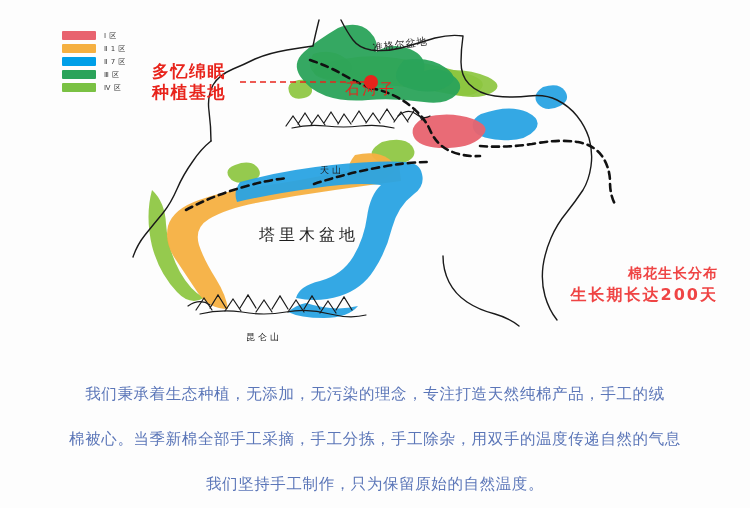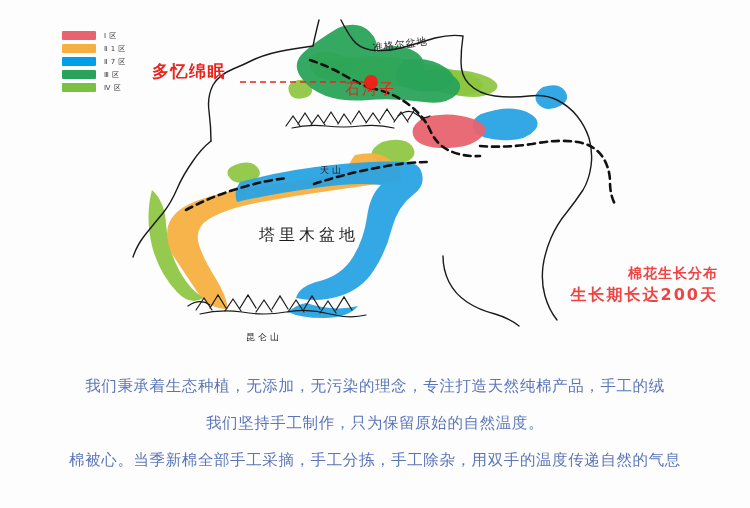--- a/index.html
+++ b/index.html
@@ -55,21 +55,21 @@
   .caption-l1{font-size:14px;letter-spacing:1px;line-height:22px;}
   .caption-l2{font-size:16px;letter-spacing:2px;line-height:22px;}
 
   
   .blurb{
     position:absolute;left:0;top:368px;width:750px;
     text-align:center;color:#5b76b8;
     font-size:15.5px;line-height:37px;letter-spacing:.6px;
     font-family:"DejaVu Sans","Liberation Sans",sans-serif;
   }
-  .blurb p{margin:0;}
+  .blurb p{margin:8px;}
 </style>
 </head>
 <body>
 
 <div id="page">
 
   <div class="map-area">
     <svg class="map-svg" width="750" height="352" viewBox="0 0 750 352">
 
       <g>
@@ -152,33 +152,34 @@
         <span class="legend-label">Ⅲ 区</span>
       </div>
       <div class="legend-row">
         <span class="legend-swatch" style="background:#7ac143"></span>
         <span class="legend-label">Ⅳ 区</span>
       </div>
     </div>
 
     <div class="brand-callout">
       <span>多忆绵眠</span>
+      <span class="brand-line2">种植基地</span>
     </div>
 
     <div class="map-label lbl-junggar">准格尔盆地</div>
     <div class="map-label lbl-shihezi">石河子</div>
     <div class="map-label lbl-tianshan">天山</div>
     <div class="map-label lbl-tarim">塔里木盆地</div>
     <div class="map-label lbl-kunlun">昆仑山</div>
 
     <div class="caption">
       <div class="caption-l1">棉花生长分布</div>
       <div class="caption-l2">生长期长达200天</div>
     </div>
   </div>
 
   <div class="blurb">
     <p>我们秉承着生态种植，无添加，无污染的理念，专注打造天然纯棉产品，手工的绒</p>
+    <p>棉被心。当季新棉全部手工采摘，手工分拣，手工除杂，用双手的温度传递自然的气息</p>
     <p>我们坚持手工制作，只为保留原始的自然温度。</p>
-    <p>棉被心。当季新棉全部手工采摘，手工分拣，手工除杂，用双手的温度传递自然的气息</p>
   </div>
 
 </div>
 
 </body></html>

